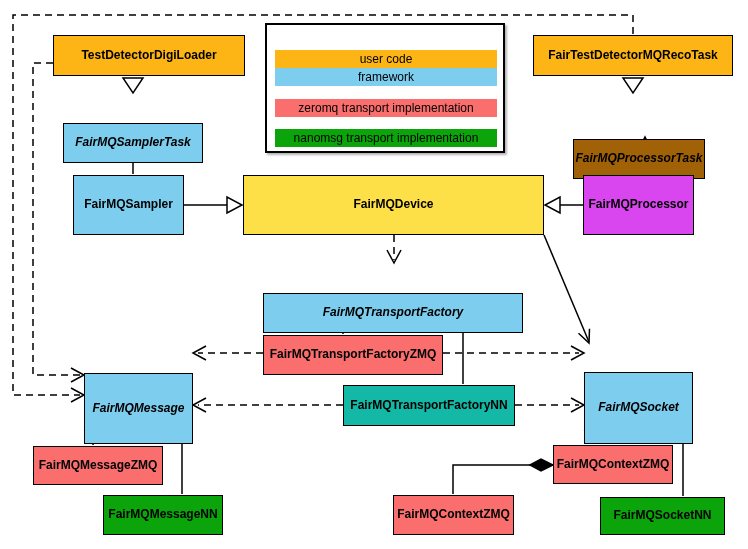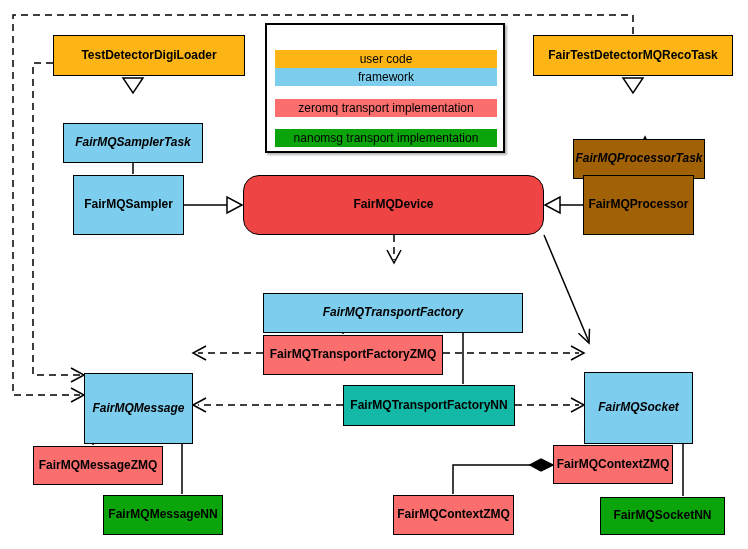--- a/index.html
+++ b/index.html
@@ -173,23 +173,23 @@
   <div class="node" style="left: 53px; top: 35px; width: 192px; height: 41px; background-color: rgb(253, 181, 21);">TestDetectorDigiLoader</div>
 
   <div class="node" style="left: 533px; top: 35px; width: 200px; height: 41px; background-color: rgb(253, 181, 21);">FairTestDetectorMQRecoTask</div>
 
   <div class="node abstract" style="left: 63px; top: 95px; width: 140px; height: 40px; background-color: rgb(125, 205, 238);">FairMQSamplerTask</div>
 
   <div class="node abstract" style="left: 573px; top: 111px; width: 132px; height: 40px; background-color: #a16207;">FairMQProcessorTask</div>
 
   <div class="node" style="left: 73px; top: 175px; width: 111px; height: 60px; background-color: rgb(125, 205, 238);">FairMQSampler</div>
 
-  <div class="node" style="left: 243px; top: 175px; width: 301px; height: 60px; background-color: #ef4444; border-radius: 16px;">FairMQDevice</div>
-
-  <div class="node" style="left: 583px; top: 175px; width: 111px; height: 60px; background-color: #a16207;">FairMQProcessor</div>
+  <div class="node" style="left: 243px; top: 175px; width: 301px; height: 60px; background-color: #fde047;">FairMQDevice</div>
+
+  <div class="node" style="left: 583px; top: 175px; width: 111px; height: 60px; background-color: #d946ef;">FairMQProcessor</div>
 
   <div class="node abstract" style="left: 263px; top: 265px; width: 260px; height: 40px; background-color: rgb(125, 205, 238);">FairMQTransportFactory</div>
 
   <div class="node" style="left: 263px; top: 335px; width: 180px; height: 40px; background-color: rgb(250, 110, 110);">FairMQTransportFactoryZMQ</div>
 
   <div class="node" style="left: 343px; top: 385px; width: 172px; height: 41px; background-color: #14b8a6;">FairMQTransportFactoryNN</div>
 
   <div class="node abstract" style="left: 84px; top: 345px; width: 109px; height: 71px; background-color: rgb(125, 205, 238);">FairMQMessage</div>
 
   <div class="node abstract" style="left: 584px; top: 344px; width: 109px; height: 72px; background-color: rgb(125, 205, 238);">FairMQSocket</div>

